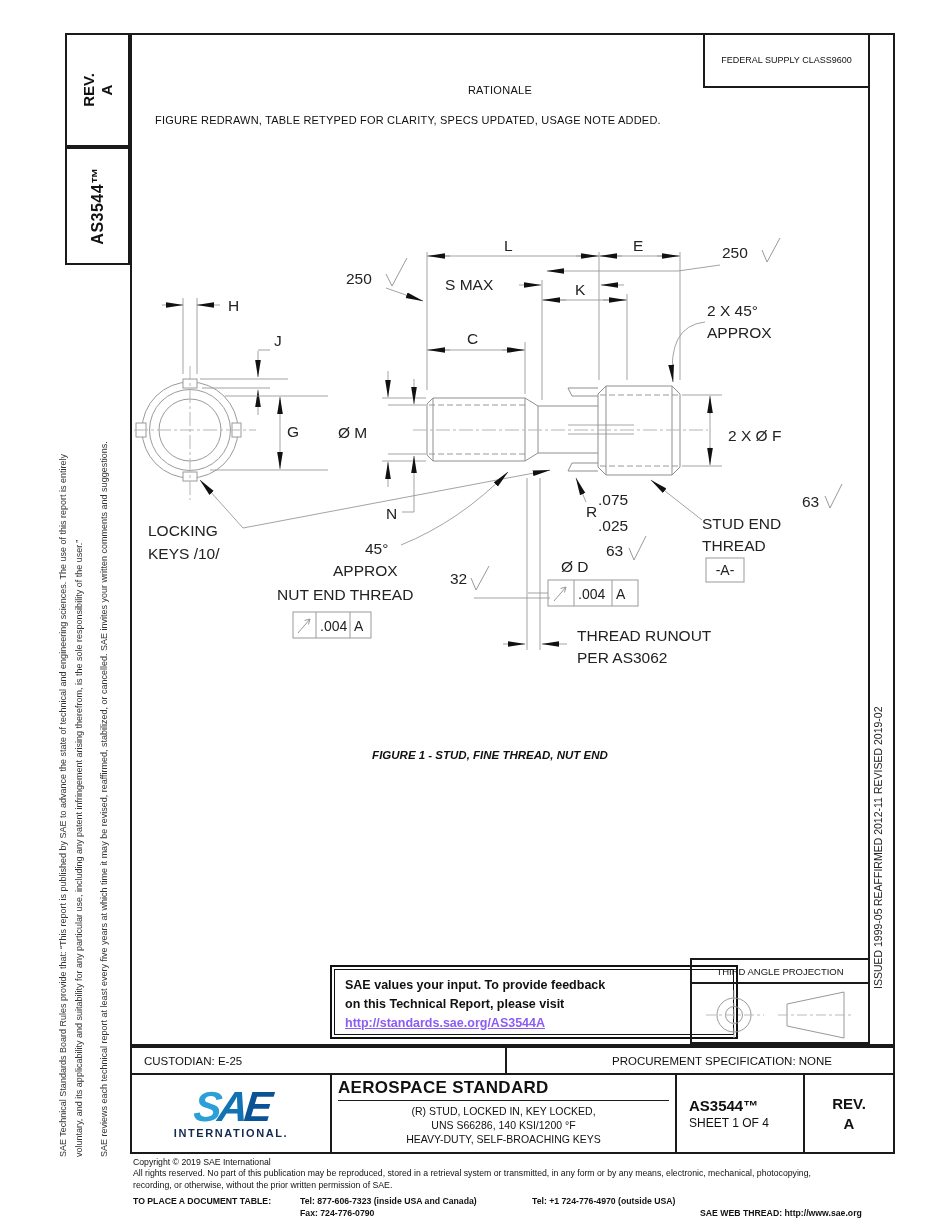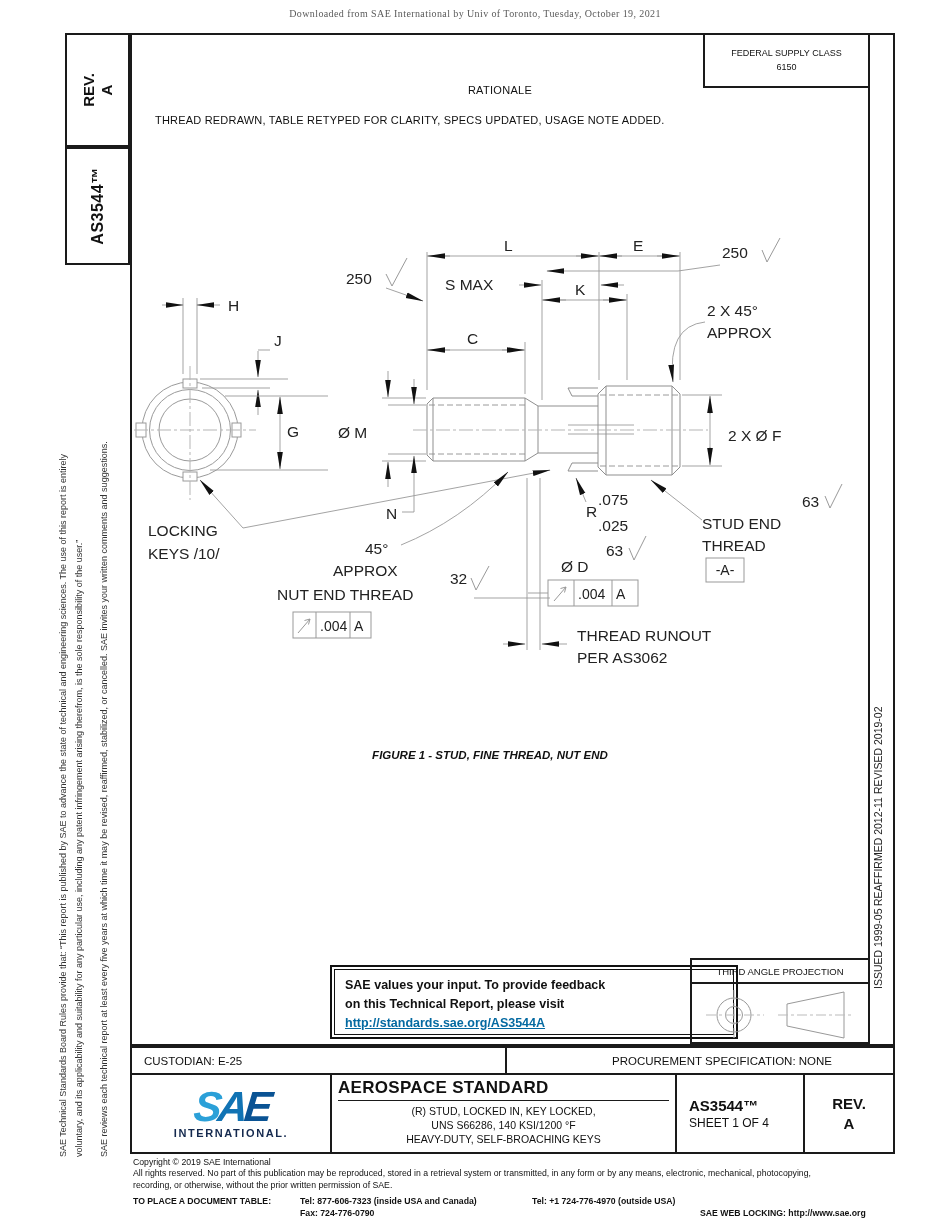--- a/index.html
+++ b/index.html
@@ -7,21 +7,21 @@
         font-family:"Liberation Sans", sans-serif;color:#111;}
   .abs{position:absolute;}
   
   #banner{left:0;top:8px;width:950px;text-align:center;font-family:"Liberation Serif", serif;
           font-size:10px;color:#5a5a5a;letter-spacing:.4px;}
   
   .frame{border:2px solid #1a1a1a;box-sizing:border-box;background:#fff;}
   #main-frame{left:130px;top:33px;width:740px;height:1013px;}
   #right-strip{left:868px;top:33px;width:27px;height:1013px;}
   #fsc-box{left:703px;top:35px;width:165px;height:53px;border-left:2px solid #1a1a1a;
-           border-bottom:2px solid #1a1a1a;box-sizing:border-box;display:flex;flex-direction:column;
+           border-bottom:2px solid #1a1a1a;box-sizing:border-box;display:flex;flex-direction:row;
            align-items:center;justify-content:center;font-size:9px;line-height:1.5;}
   
   #rev-box{left:65px;top:33px;width:65px;height:114px;}
   #num-box{left:65px;top:147px;width:65px;height:118px;}
   .rotwrap{width:100%;height:100%;display:flex;align-items:center;justify-content:center;}
   .rot{transform:rotate(-90deg);text-align:center;white-space:nowrap;}
   #rev-box .rot{font-weight:bold;font-size:15px;line-height:1.2;}
   #num-box .rot{font-weight:bold;font-size:16px;letter-spacing:.5px;}
   
   .vtext{position:absolute;writing-mode:vertical-rl;transform:rotate(180deg);white-space:nowrap;
@@ -32,21 +32,21 @@
   
   #rationale{left:130px;top:84px;width:740px;text-align:center;font-size:11px;letter-spacing:.3px;}
   #rationale-note{left:155px;top:114px;font-size:11px;letter-spacing:.2px;}
   
   #fig-caption{left:130px;top:749px;width:720px;text-align:center;font-size:11.5px;font-weight:bold;font-style:italic;}
   
   #feedback-outer{left:330px;top:965px;width:408px;height:74px;border:2.5px solid #111;
       box-sizing:border-box;padding:2px;background:#fff;}
   #feedback-inner{width:100%;height:100%;border:1.5px solid #111;box-sizing:border-box;
       padding:6px 10px;font-size:12.5px;font-weight:bold;line-height:1.5;}
-  #feedback-link{color:#0369a1;text-decoration:underline;}
+  #feedback-link{color:#8b5cf6;text-decoration:underline;}
   
   #proj-box{left:690px;top:958px;width:180px;height:86px;border:2px solid #1a1a1a;box-sizing:border-box;}
   #proj-title{height:24px;border-bottom:2px solid #1a1a1a;box-sizing:border-box;display:flex;
       align-items:center;justify-content:center;font-size:9.5px;}
   
   #cust-row{left:130px;top:1046px;width:765px;height:29px;border:2px solid #1a1a1a;box-sizing:border-box;
       display:flex;font-size:11.5px;}
   #cust-cell{width:375px;border-right:2px solid #1a1a1a;box-sizing:border-box;display:flex;
       align-items:center;padding-left:12px;}
   #proc-cell{flex:1;display:flex;align-items:center;justify-content:center;margin-left:44px;}
@@ -75,21 +75,20 @@
   .cabs{position:absolute;font-size:8.7px;font-weight:bold;white-space:nowrap;}
   
   #drawing{left:130px;top:238px;}
   svg text{font-family:"Liberation Sans", sans-serif;font-size:15.5px;fill:#222;}
   svg text.sm{font-size:14px;}
 </style>
 </head>
 <body>
 <div id="page">
 
-<div class="abs" id="banner">Downloaded from SAE International by Univ of Toronto, Tuesday, October 19, 2021</div>
 
 <div class="abs frame" id="main-frame"></div>
 <div class="abs frame" id="right-strip"></div>
 
 <div class="abs frame" id="rev-box">
   <div class="rotwrap">
         <div class="rot">
     <span>REV.</span><br>
     <span>A</span>
   </div>
@@ -106,25 +105,25 @@
 <div class="vtext" style="left:99px;">SAE reviews each technical report at least every five years at which time it may be revised, reaffirmed, stabilized, or cancelled. SAE invites your written comments and suggestions.</div>
 
 <div id="vstrip-text">
   <span>ISSUED 1999-05</span>
   <span>REAFFIRMED 2012-11</span>
   <span>REVISED 2019-02</span>
 </div>
 
 <div class="abs" id="fsc-box">
   <span>FEDERAL SUPPLY CLASS</span>
-  <span>6150</span>
+  <span>9600</span>
 </div>
 
 <div class="abs" id="rationale">RATIONALE</div>
-<div class="abs" id="rationale-note">THREAD REDRAWN, TABLE RETYPED FOR CLARITY, SPECS UPDATED, USAGE NOTE ADDED.</div>
+<div class="abs" id="rationale-note">FIGURE REDRAWN, TABLE RETYPED FOR CLARITY, SPECS UPDATED, USAGE NOTE ADDED.</div>
 
 <svg class="abs" id="drawing" width="740" height="500" viewBox="0 0 740 500">
   <defs>
     <marker id="ah" viewBox="0 0 18 7" markerWidth="18" markerHeight="7" refX="17.4" refY="3.5" orient="auto-start-reverse" markerUnits="userSpaceOnUse">
       <path d="M0 0.6 L18 3.5 L0 6.4 Z" fill="#111"></path>
     </marker>
   </defs>
 
   <g stroke="#9a9a9a" fill="none" stroke-width="1">
     <circle cx="60" cy="192" r="48"></circle>
@@ -345,15 +344,15 @@
 <div class="abs copy" id="copy-block">
   <div>Copyright © 2019 SAE International</div>
   <div>All rights reserved. No part of this publication may be reproduced, stored in a retrieval system or transmitted, in any form or by any means, electronic, mechanical, photocopying,</div>
   <div>recording, or otherwise, without the prior written permission of SAE.</div>
 </div>
 <span class="cabs" style="left:133px;top:1196px;">TO PLACE A DOCUMENT TABLE:</span>
 <span class="cabs" style="left:300px;top:1196px;">Tel: 877-606-7323 (inside USA and Canada)</span>
 <span class="cabs" style="left:532px;top:1196px;">Tel: +1 724-776-4970 (outside USA)</span>
 <span class="cabs" style="left:300px;top:1208px;">Fax: 724-776-0790</span>
 <span class="cabs" style="left:532px;top:1252px;">Email: CustomerService@sae.org</span>
-<span class="cabs" style="left:700px;top:1208px;">SAE WEB LOCKING: http://www.sae.org</span>
+<span class="cabs" style="left:700px;top:1208px;">SAE WEB THREAD: http://www.sae.org</span>
 
 </div>
 
 </body></html>

